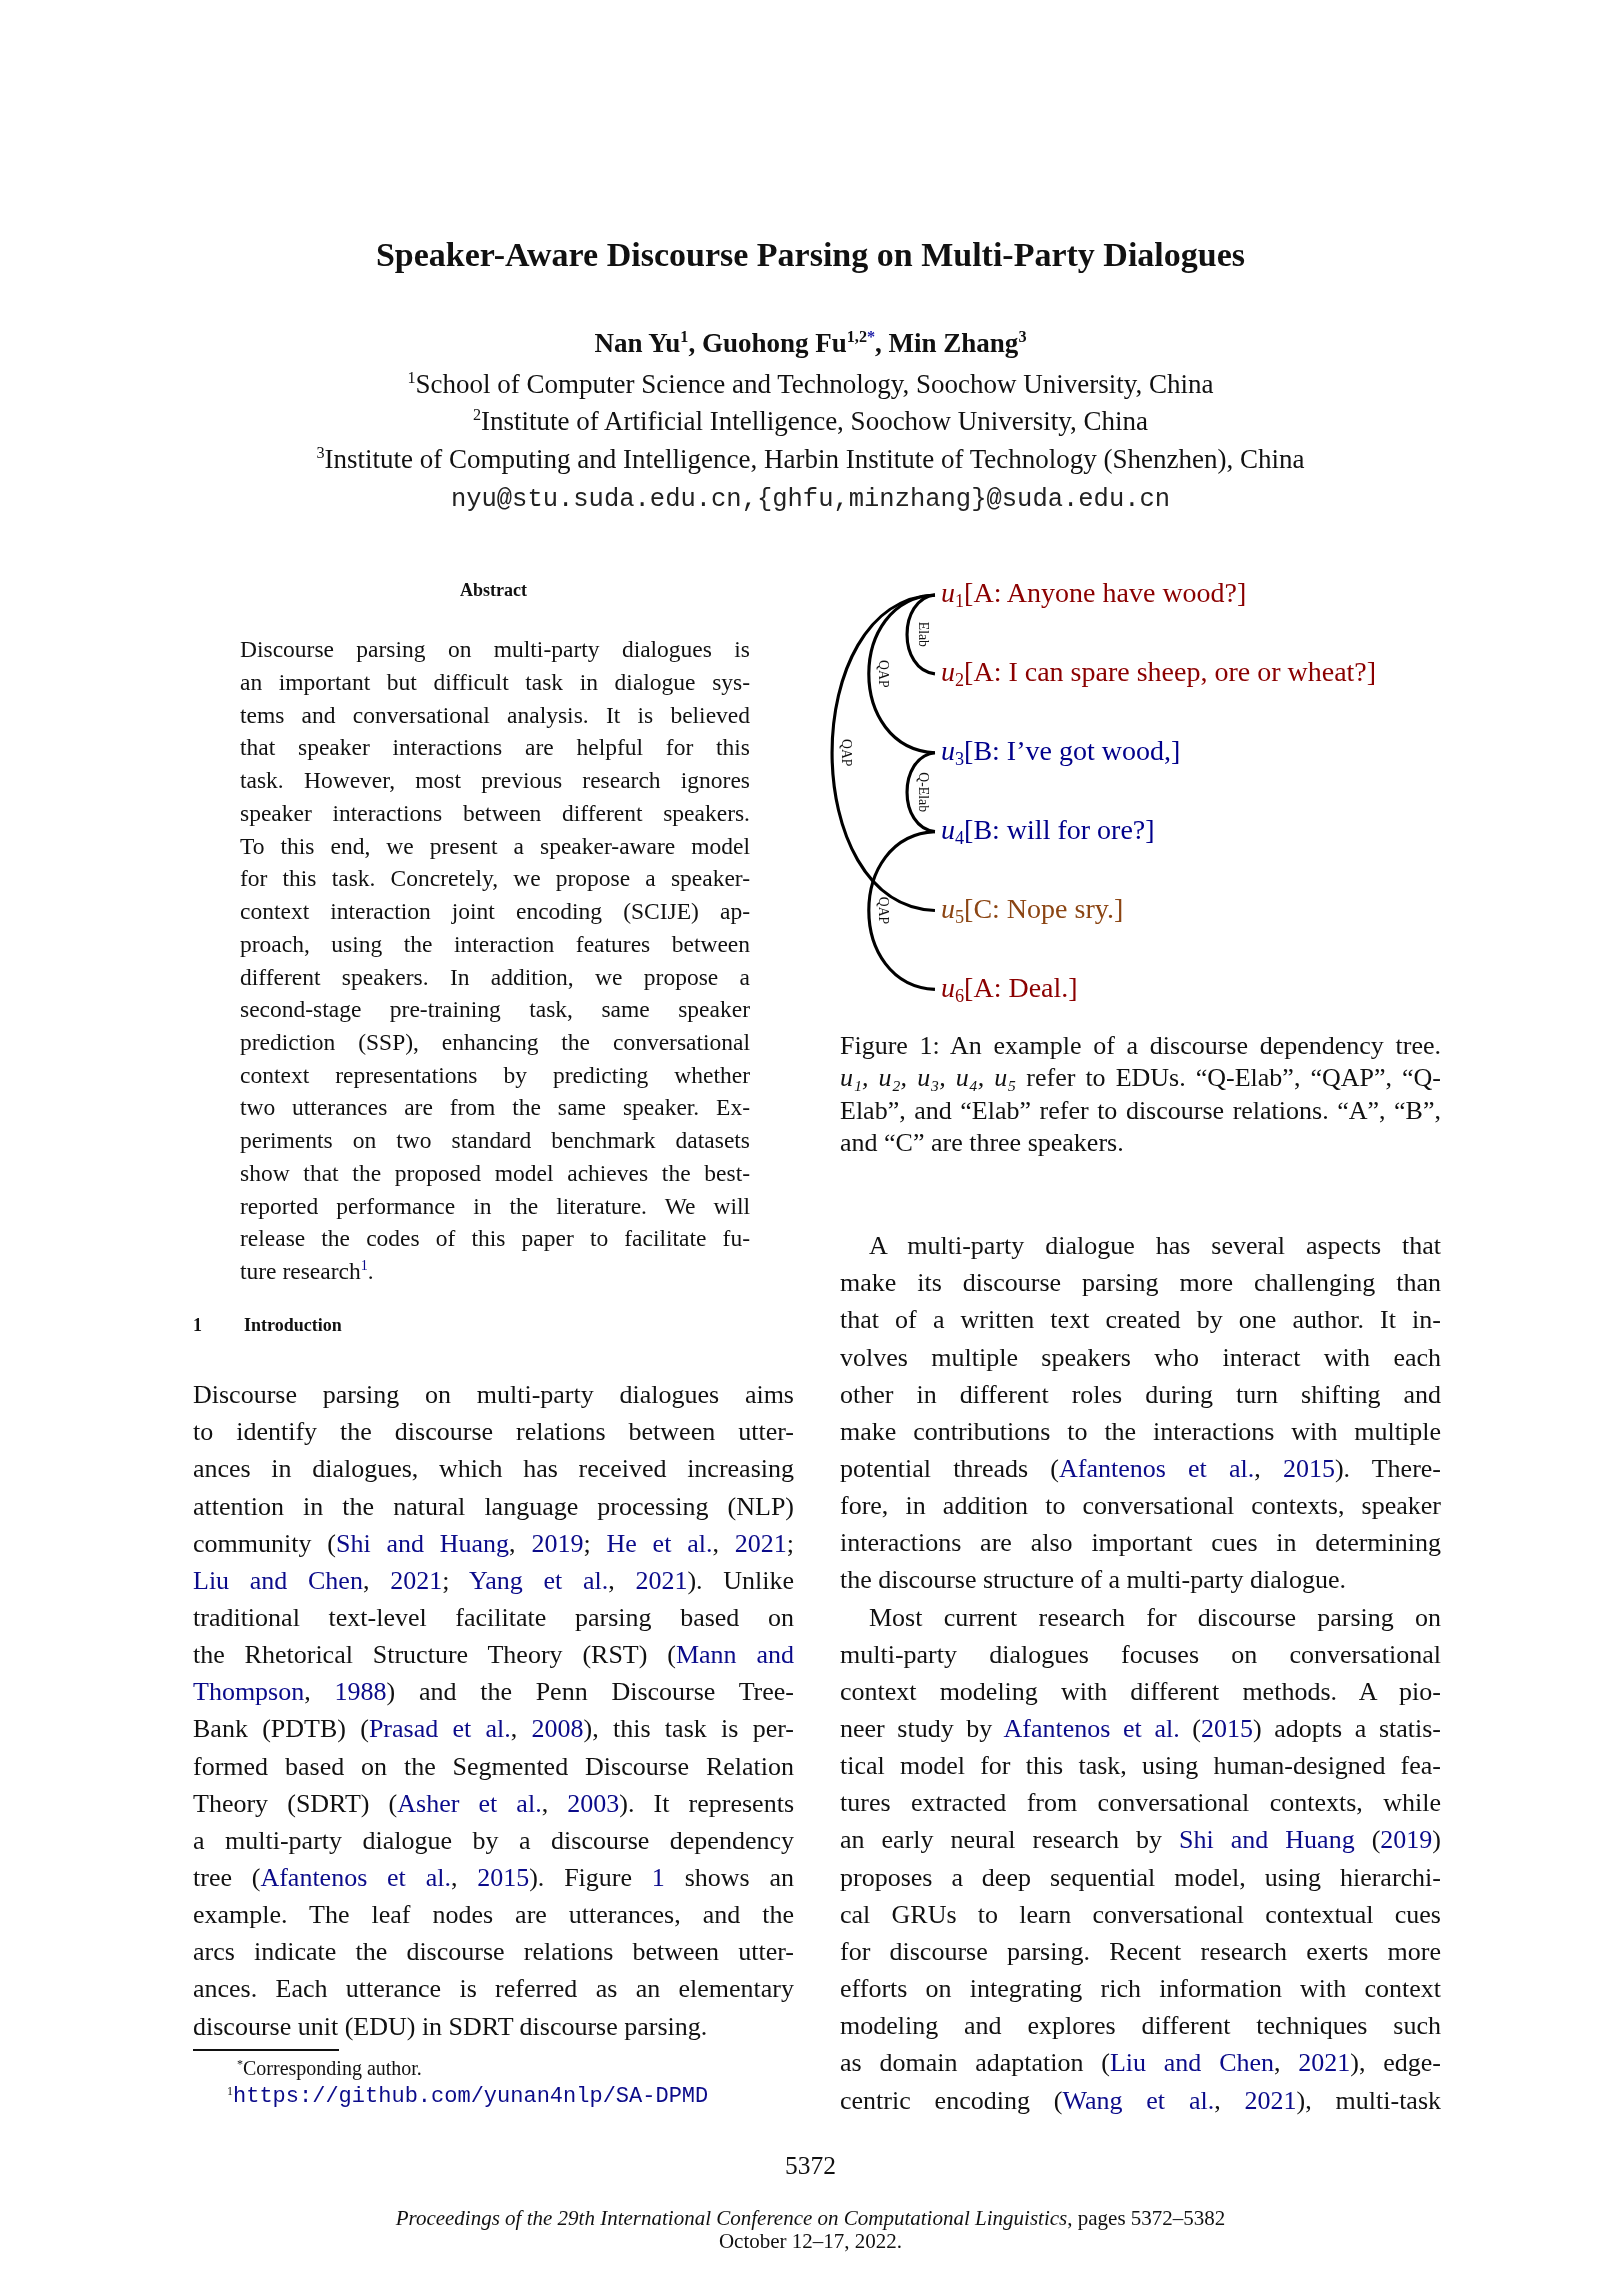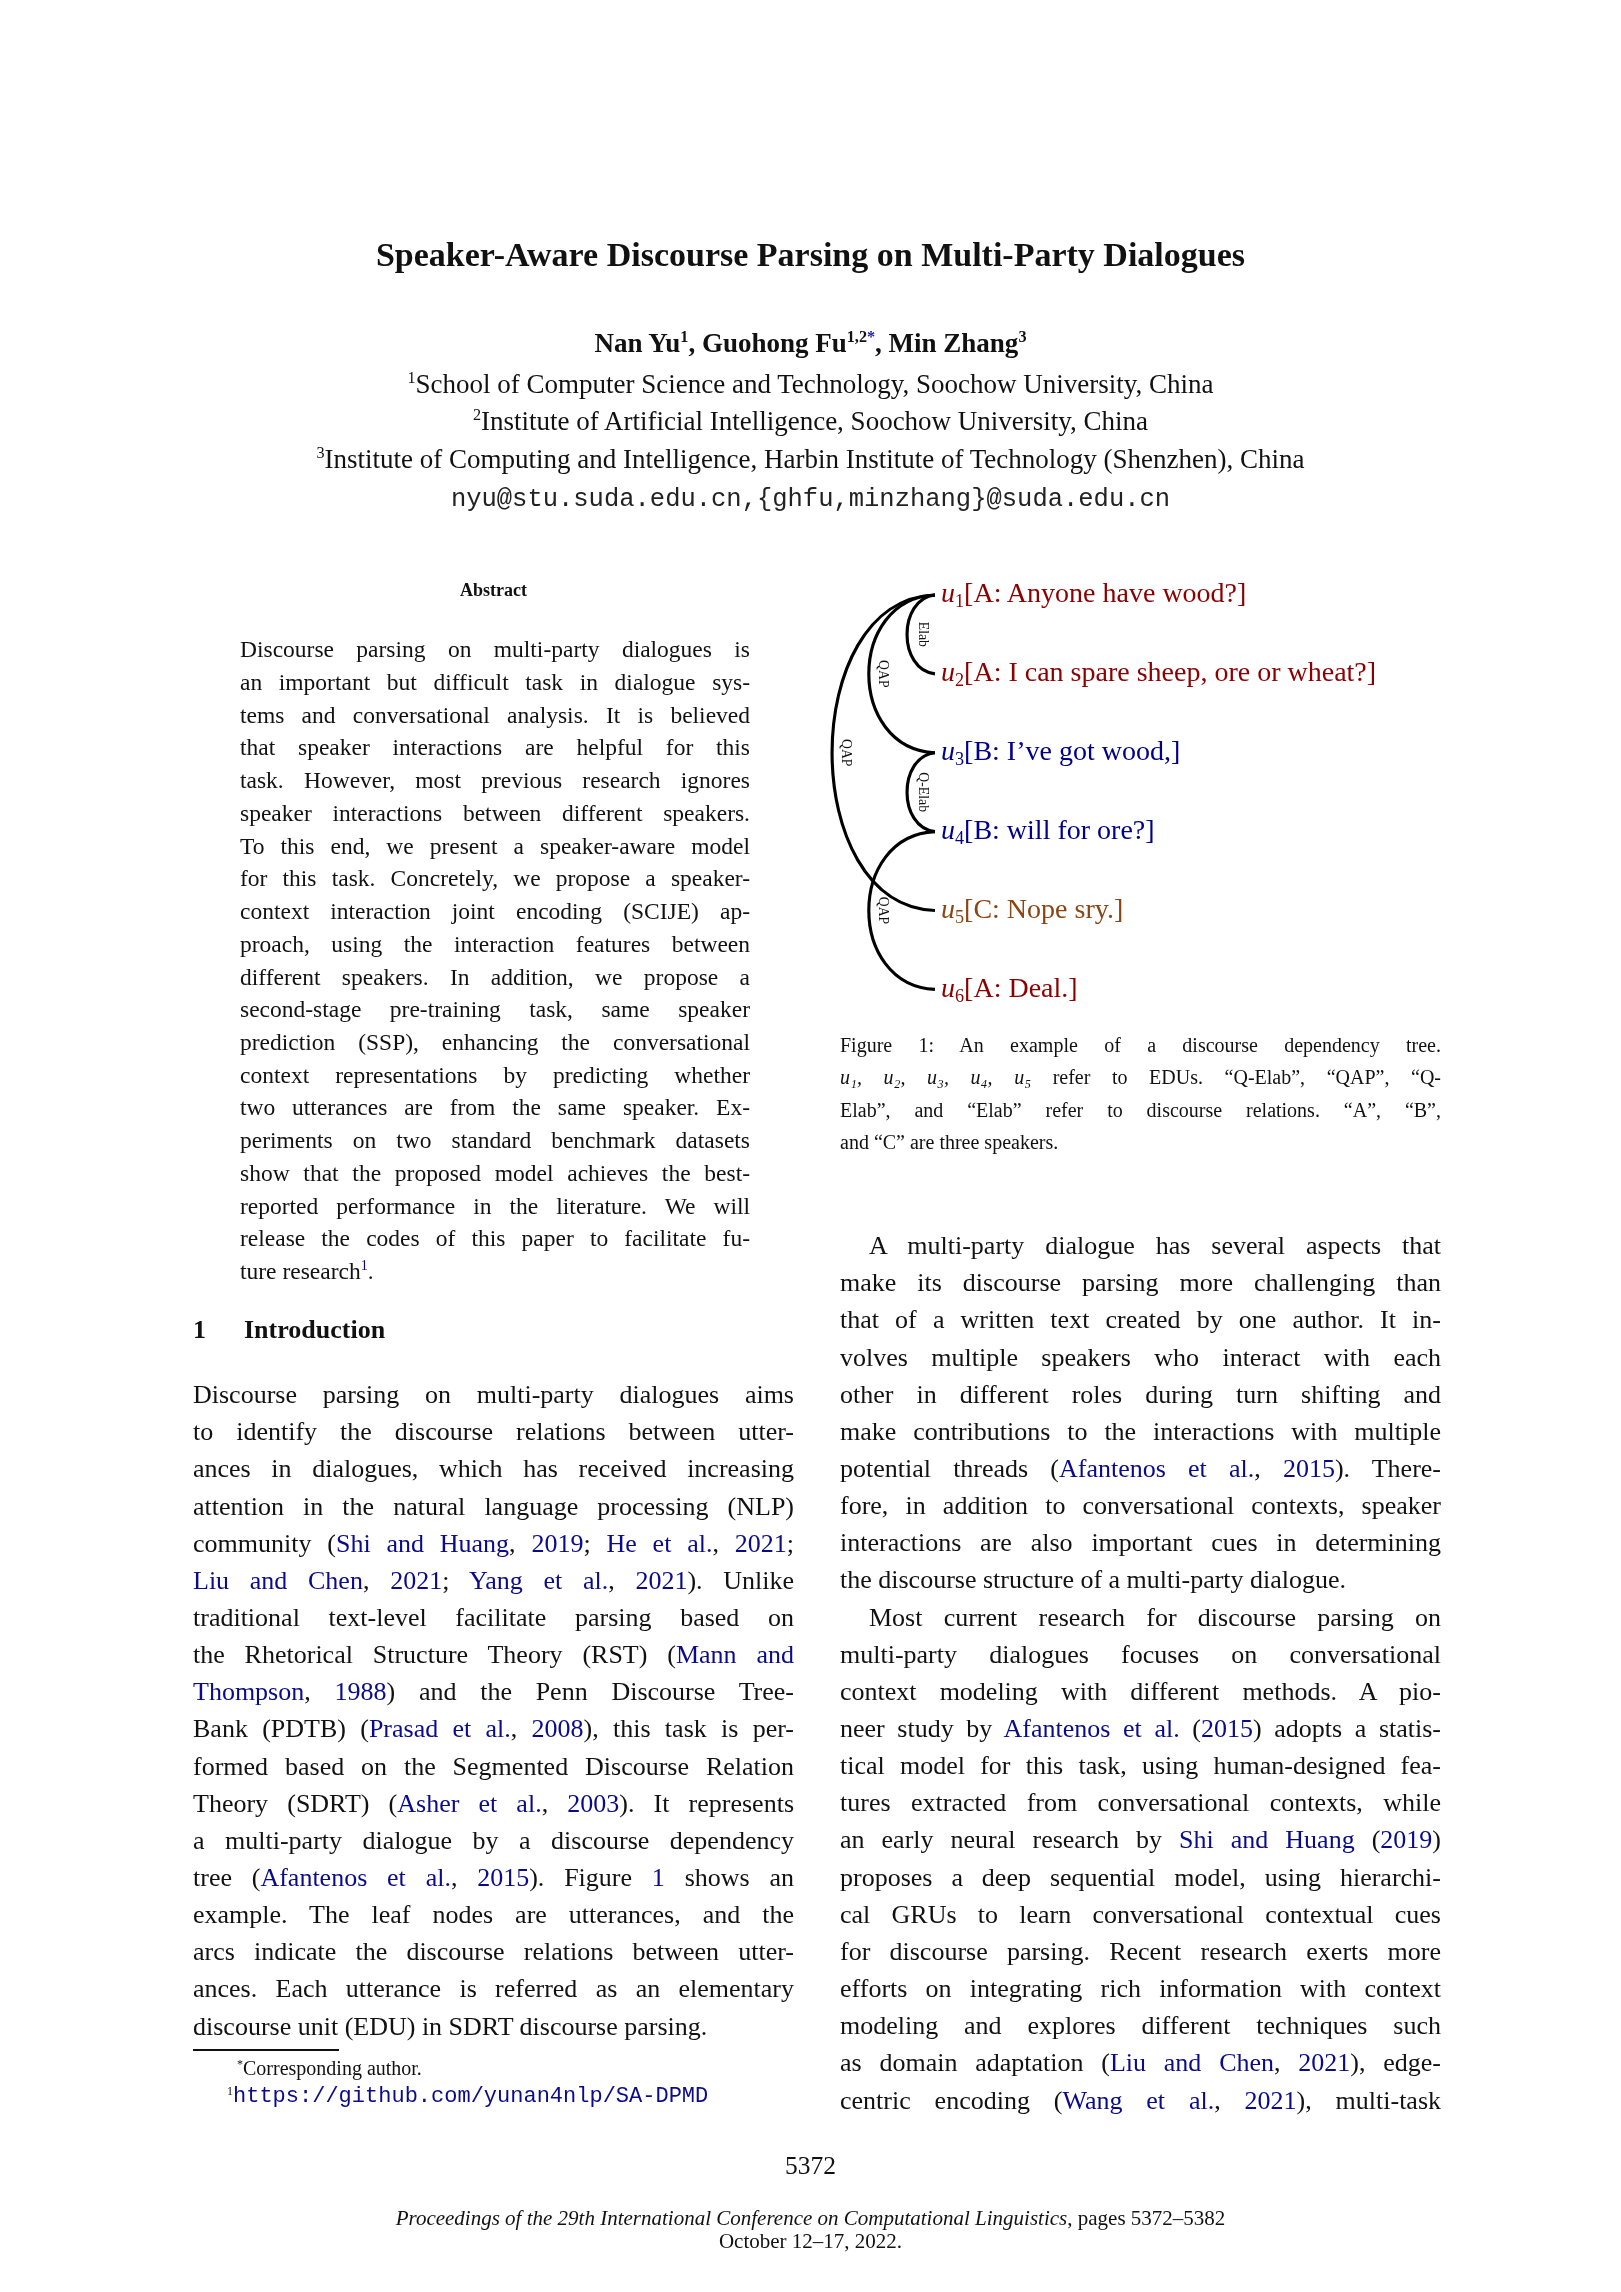--- a/index.html
+++ b/index.html
@@ -15,25 +15,25 @@
   #affil-3 { top: 416px; }
   #email { top: 457px; font-family: "Liberation Mono", "DejaVu Sans Mono", monospace; font-size: 25.5px; color: #222; }
   sup { font-size: 60%; vertical-align: 0.62em; line-height: 0; }
   .star { color: #1a1aa6; }
 
   .abstract-heading { top: 580px; left: 193px; width: 601px; text-align: center; font-size: 18px; font-weight: bold; }
   .line { position: absolute; white-space: nowrap; }
   .abs-line { font-size: 23.5px; left: 240px; width: 510px; height: 29px; line-height: 29px; }
   .body-line-l { font-size: 26px; left: 193px; width: 601px; height: 33px; line-height: 33px; }
   .body-line-r { font-size: 26px; left: 840px; width: 601px; height: 33px; line-height: 33px; }
-  .cap-line { font-size: 20px; left: 840px; width: 601px; height: 29px; line-height: 29px; }
+  .cap-line { font-size: 26px; left: 840px; width: 601px; height: 29px; line-height: 29px; }
   .just { text-align: justify; text-align-last: justify; }
   .cite { color: #0b0b8a; }
 
-  .section-heading { top: 1315px; left: 193px; font-size: 26px; font-weight: bold; }
+  .section-heading { top: 1315px; left: 193px; font-size: 18px; font-weight: bold; }
   .section-heading .num { display: inline-block; width: 51px; }
 
   .fn-rule { position: absolute; top: 2049px; left: 193px; width: 146px; height: 1.5px; background: #111; }
   .fn { position: absolute; white-space: nowrap; font-size: 20px; }
   #fn-1 { top: 2057px; left: 237px; }
   #fn-2 { top: 2084px; left: 227px; }
   .fn-url { font-family: "Liberation Mono", "DejaVu Sans Mono", monospace; color: #0b0b8a; font-size: 22px; }
 
   #page-number { top: 2123px; font-size: 25.5px; }
   #proc-1 { top: 2178px; font-size: 21px; }

